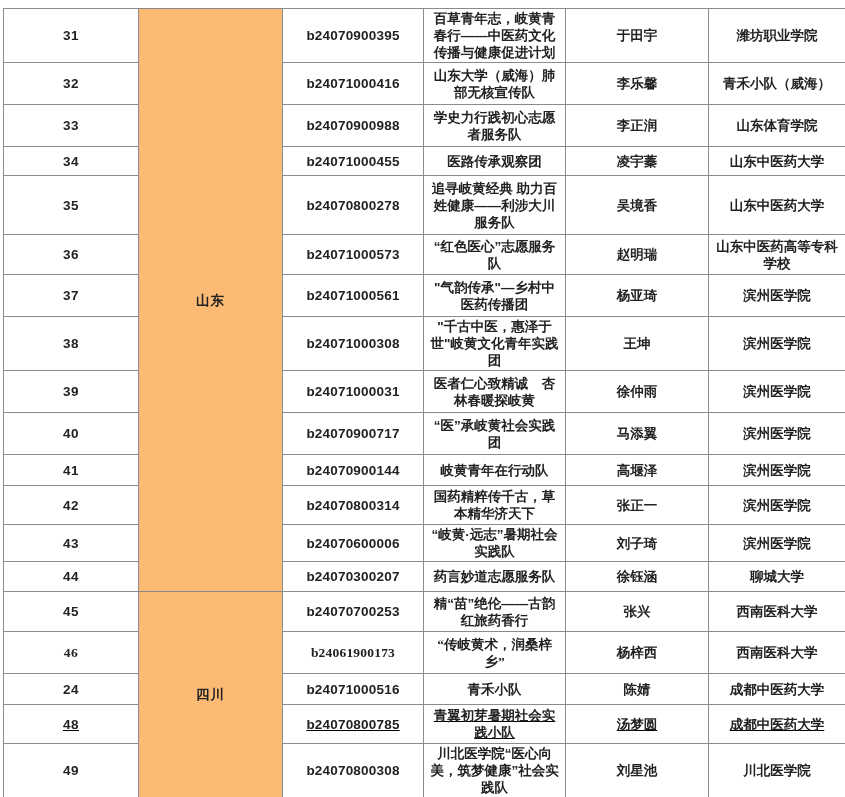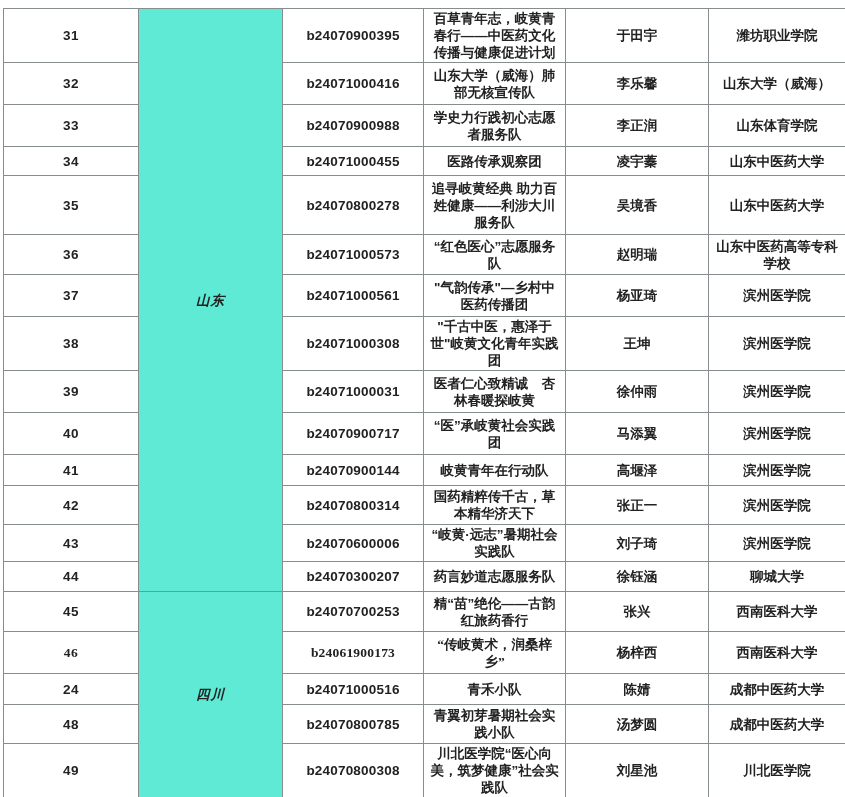--- a/index.html
+++ b/index.html
@@ -33,24 +33,23 @@
     font-size: 13.5px;
     font-weight: 600;
     line-height: 17px;
     padding: 1px 4px;
     overflow: hidden;
     box-sizing: border-box;
   }
   td.c-index { font-size: 14px; letter-spacing: 0.5px; }
   td.c-id    { font-size: 14px; letter-spacing: 0.2px; }
   td.c-province {
-    background: #5eead4;
+    background: #fdba74;
     font-size: 14.5px;
     letter-spacing: 1px;
-    font-style: italic;
   }
   col.w1 { width: 135px; }
   col.w2 { width: 144px; }
   col.w3 { width: 141px; }
   col.w4 { width: 142px; }
   col.w5 { width: 143px; }
   col.w6 { width: 137px; }
 </style>
 </head>
 <body>
@@ -72,21 +71,21 @@
         <td class="c-id">b24070900395</td>
         <td class="c-team">百草青年志，岐黄青春行——中医药文化传播与健康促进计划</td>
         <td class="c-leader">于田宇</td>
         <td class="c-school">潍坊职业学院</td>
       </tr>
       <tr style="height:42px;">
         <td class="c-index">32</td>
         <td class="c-id">b24071000416</td>
         <td class="c-team">山东大学（威海）肺部无核宣传队</td>
         <td class="c-leader">李乐馨</td>
-        <td class="c-school">山东大学（威海）</td>
+        <td class="c-school">青禾小队（威海）</td>
       </tr>
       <tr style="height:42px;">
         <td class="c-index">33</td>
         <td class="c-id">b24070900988</td>
         <td class="c-team">学史力行践初心志愿者服务队</td>
         <td class="c-leader">李正润</td>
         <td class="c-school">山东体育学院</td>
       </tr>
       <tr style="height:29px;">
         <td class="c-index">34</td>
@@ -180,21 +179,21 @@
         <td class="c-leader">杨梓西</td>
         <td class="c-school">西南医科大学</td>
       </tr>
       <tr style="height:31px;">
         <td class="c-index">24</td>
         <td class="c-id">b24071000516</td>
         <td class="c-team">青禾小队</td>
         <td class="c-leader">陈婧</td>
         <td class="c-school">成都中医药大学</td>
       </tr>
-      <tr style="height:39px;">
+      <tr style="height:39px;text-decoration:underline;">
         <td class="c-index">48</td>
         <td class="c-id">b24070800785</td>
         <td class="c-team">青翼初芽暑期社会实践小队</td>
         <td class="c-leader">汤梦圆</td>
         <td class="c-school">成都中医药大学</td>
       </tr>
       <tr style="height:53px;">
         <td class="c-index">49</td>
         <td class="c-id">b24070800308</td>
         <td class="c-team">川北医学院“医心向美，筑梦健康”社会实践队</td>

